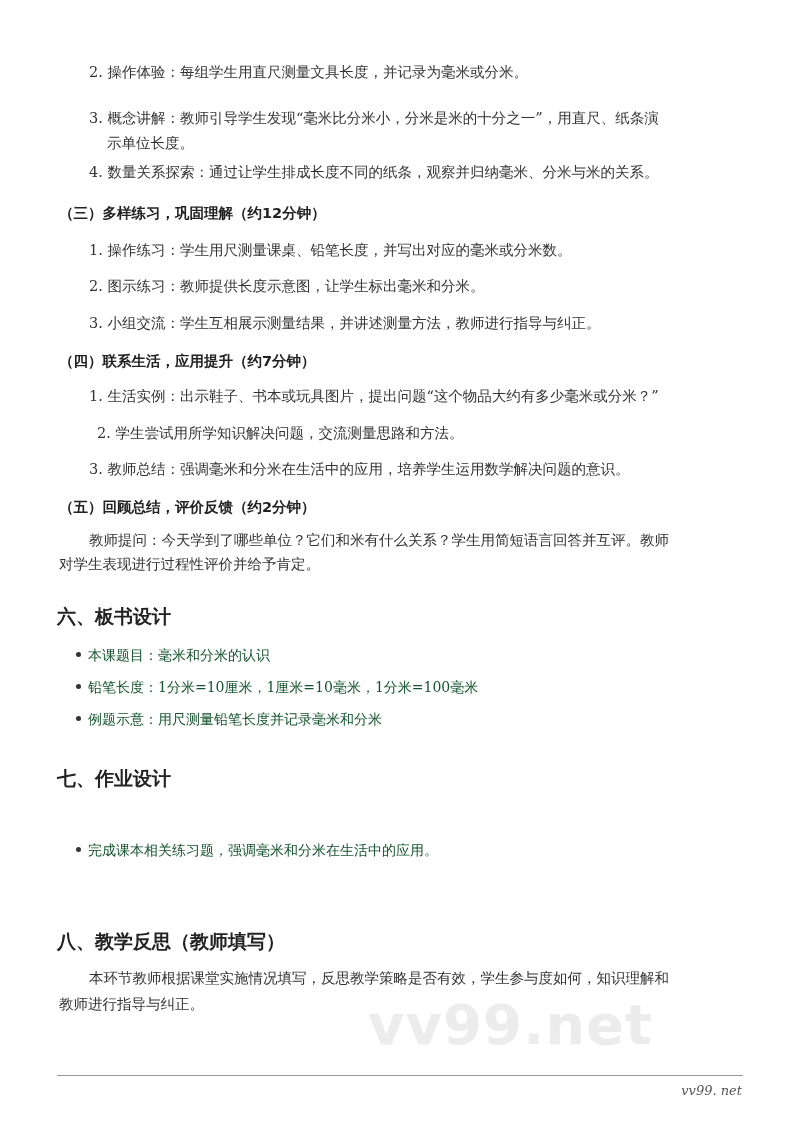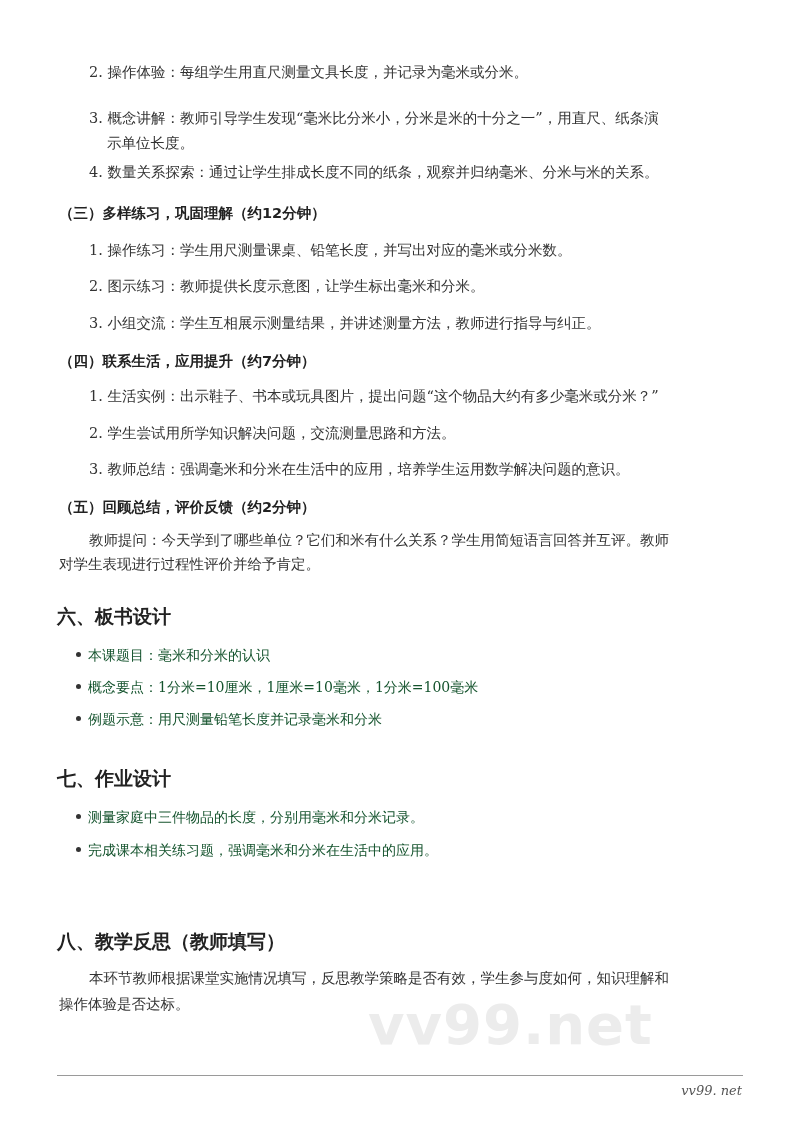--- a/index.html
+++ b/index.html
@@ -39,35 +39,34 @@
   <div class="line" style="left:59px; top:133px;margin-left:48px;">示单位长度。</div>
   <div class="line" style="left:89px; top:162px;">4.  数量关系探索：通过让学生排成长度不同的纸条，观察并归纳毫米、分米与米的关系。</div>
 
   <div class="sub" style="left:59px; top:204px;">（三）多样练习，巩固理解（约12分钟）</div>
   <div class="line" style="left:89px; top:240px;">1.  操作练习：学生用尺测量课桌、铅笔长度，并写出对应的毫米或分米数。</div>
   <div class="line" style="left:89px; top:276px;">2.  图示练习：教师提供长度示意图，让学生标出毫米和分米。</div>
   <div class="line" style="left:89px; top:313px;">3.  小组交流：学生互相展示测量结果，并讲述测量方法，教师进行指导与纠正。</div>
 
   <div class="sub" style="left:59px; top:352px;">（四）联系生活，应用提升（约7分钟）</div>
   <div class="line" style="left:89px; top:386px;">1.  生活实例：出示鞋子、书本或玩具图片，提出问题“这个物品大约有多少毫米或分米？”</div>
-  <div class="line" style="left:89px; top:423px;">2.  学生尝试用所学知识解决问题，交流测量思路和方法。</div>
+  <div class="line" style="left:97px; top:423px;">2.  学生尝试用所学知识解决问题，交流测量思路和方法。</div>
   <div class="line" style="left:89px; top:459px;">3.  教师总结：强调毫米和分米在生活中的应用，培养学生运用数学解决问题的意识。</div>
 
   <div class="sub" style="left:59px; top:498px;">（五）回顾总结，评价反馈（约2分钟）</div>
   <div class="line" style="left:89px; top:530px;">教师提问：今天学到了哪些单位？它们和米有什么关系？学生用简短语言回答并互评。教师</div>
   <div class="line" style="left:59px; top:554px;">对学生表现进行过程性评价并给予肯定。</div>
 
   <div class="h2" style="left:57px; top:604px;">六、板书设计</div>
   <div class="bullet" style="left:76px; top:647px;"><span class="dot"></span><span>本课题目：毫米和分米的认识</span></div>
-  <div class="bullet" style="left:76px; top:679px;"><span class="dot"></span><span>概念要点：1分米=10厘米，1厘米=10毫米，1分米=100毫米</span></div>
+  <div class="bullet" style="left:76px; top:679px;"><span class="dot"></span><span>铅笔长度：1分米=10厘米，1厘米=10毫米，1分米=100毫米</span></div>
   <div class="bullet" style="left:76px; top:711px;"><span class="dot"></span><span>例题示意：用尺测量铅笔长度并记录毫米和分米</span></div>
 
   <div class="h2" style="left:57px; top:766px;">七、作业设计</div>
-  <div class="bullet" style="left:76px; top:809px;"><span class="dot"></span><span>测量家庭中三件物品的长度，分别用毫米和分米记录。</span></div>
   <div class="bullet" style="left:76px; top:842px;"><span class="dot"></span><span>完成课本相关练习题，强调毫米和分米在生活中的应用。</span></div>
 
   <div class="h2" style="left:57px; top:929px;">八、教学反思（教师填写）</div>
   <div class="line" style="left:89px; top:968px;">本环节教师根据课堂实施情况填写，反思教学策略是否有效，学生参与度如何，知识理解和</div>
-  <div class="line" style="left:59px; top:994px;">操作体验是否达标。</div>
+  <div class="line" style="left:59px; top:994px;">教师进行指导与纠正。</div>
 
   <div class="footer-rule"></div>
   <div class="footer-text">vv99. net</div>
 </div>
 
 </body></html>

